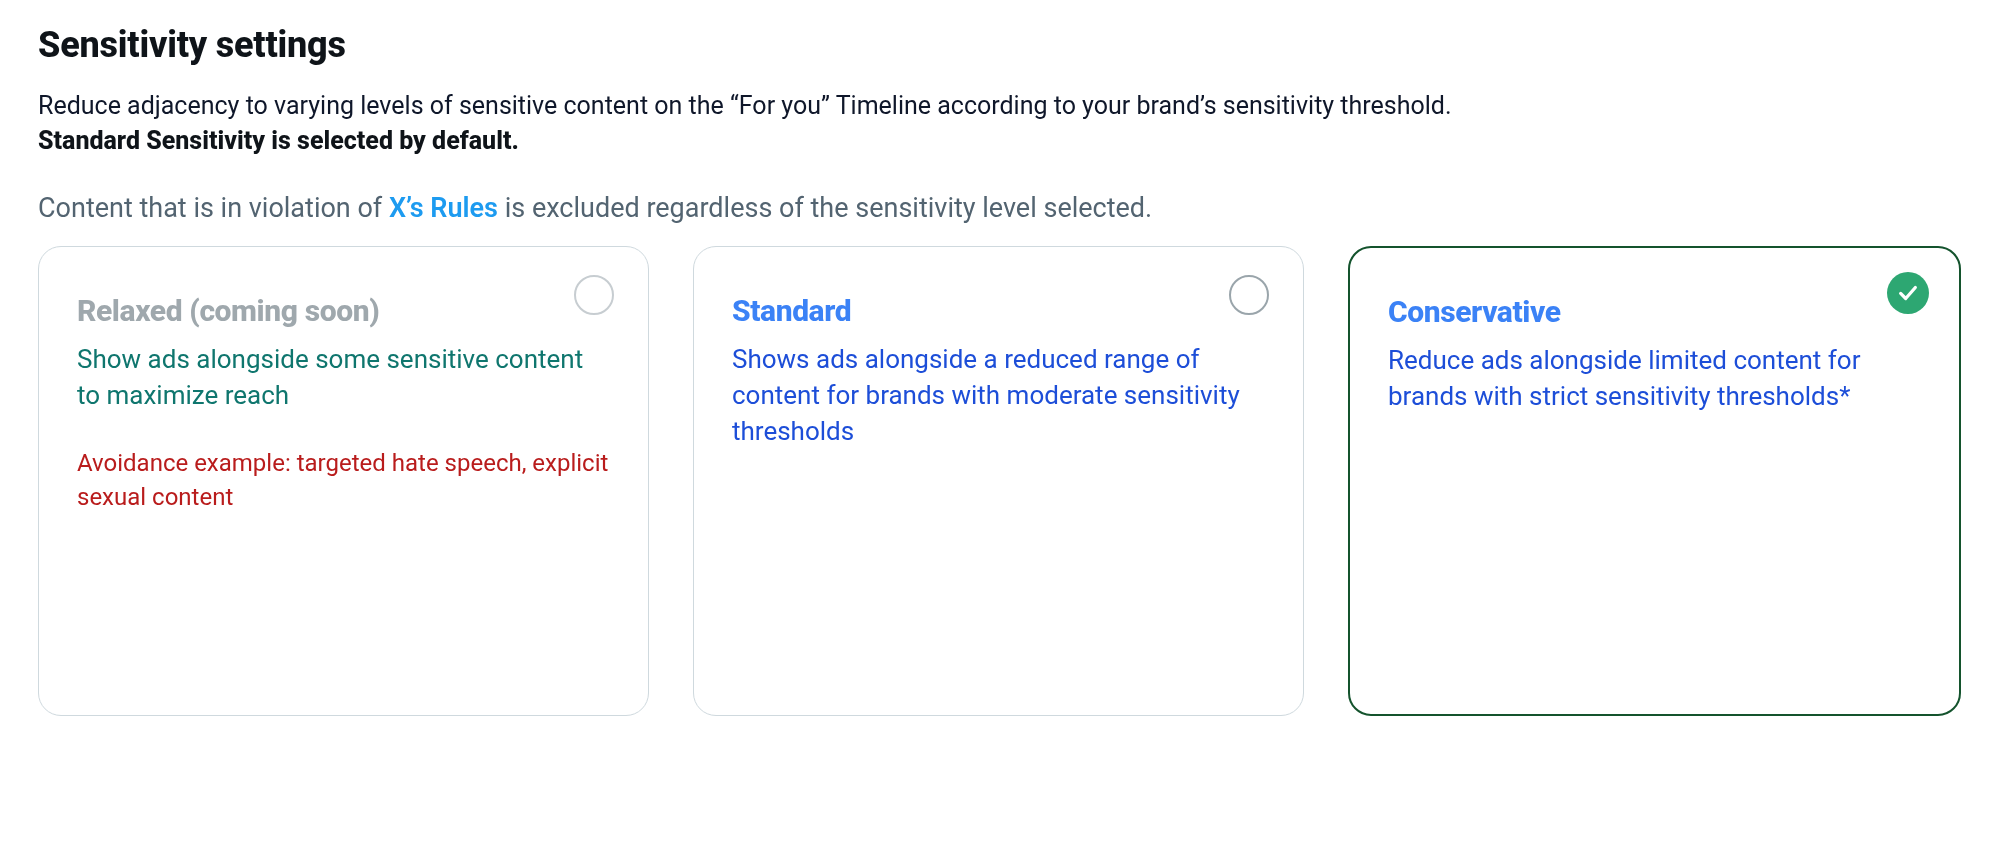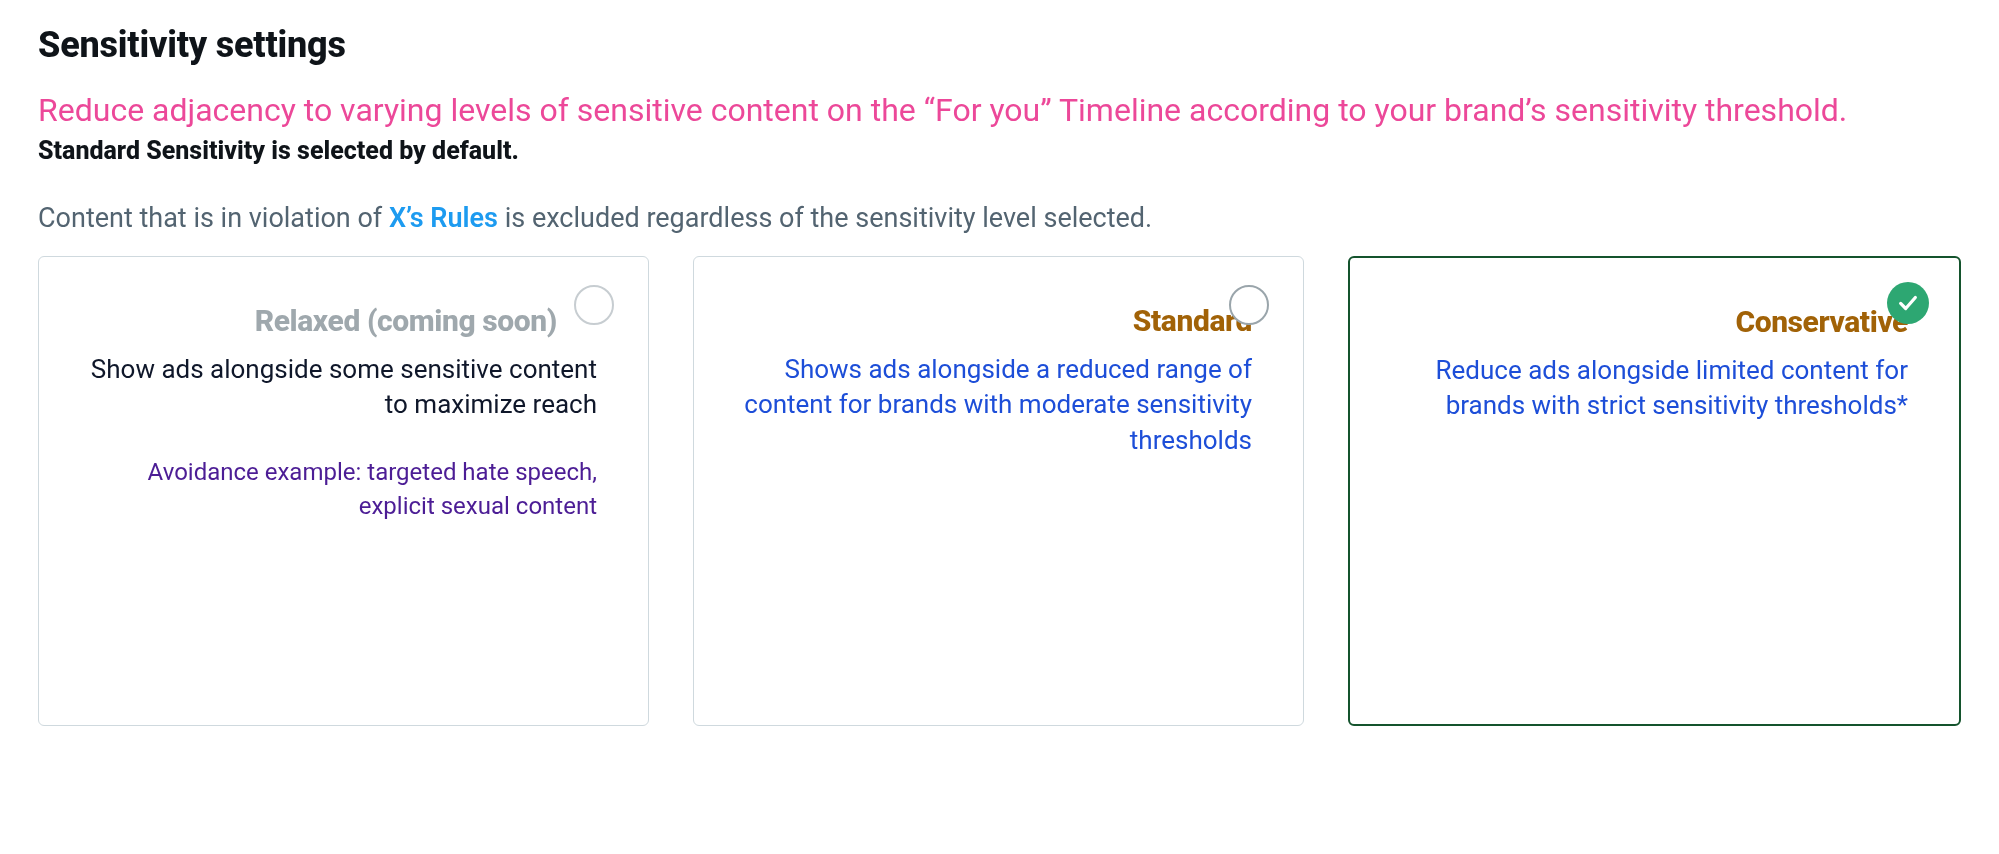--- a/index.html
+++ b/index.html
@@ -11,23 +11,23 @@
       -webkit-font-smoothing: antialiased;
     }
     .section-title {
       font-size: 36px;
       font-weight: 800;
       color: #0f1419;
       margin-bottom: 22px;
       letter-spacing: -0.2px;
     }
     .intro-line {
-      font-size: 32px;
+      font-size: 25px;
       line-height: 1.4;
-      color: #ec4899;
+      color: #0f172a;
       margin-bottom: 0;
     }
     .intro-bold {
       font-size: 25px;
       line-height: 1.4;
       color: #0f1419;
       font-weight: 800;
       margin-bottom: 32px;
     }
     .rules-line {
@@ -42,23 +42,23 @@
       font-weight: 600;
     }
     .cards {
       display: flex;
       gap: 44px;
     }
     .card {
       position: relative;
       flex: 1 1 0;
       border: 1.5px solid #cfd9de;
-      border-radius: 6px;
-      padding: 46px 51px 54px 38px;
-      text-align: right;
+      border-radius: 23px;
+      padding: 46px 38px 54px 38px;
+      text-align: left;
       min-height: 470px;
       cursor: pointer;
     }
     .card.disabled {
       cursor: default;
     }
     .card.selected {
       border: 2px solid #14532d;
     }
     .radio {
@@ -91,44 +91,44 @@
       height: 22px;
       stroke: #fff;
       stroke-width: 3.5;
       fill: none;
       stroke-linecap: round;
       stroke-linejoin: round;
     }
     .card-title {
       font-size: 30px;
       font-weight: 800;
-      color: #a16207;
+      color: #3b82f6;
       margin-bottom: 14px;
       letter-spacing: -0.4px;
     }
     .card.disabled .card-title {
       color: #9fa8ad;
       margin-right: 40px;
     }
     .card-body {
       font-size: 26px;
       line-height: 1.38;
       color: #1d4ed8;
       margin-bottom: 32px;
     }
     .card.disabled .card-body {
-      color: #0f172a;
+      color: #0f766e;
     }
     .card-example {
       font-size: 24px;
       line-height: 1.42;
       color: #626d75;
     }
     .card.disabled .card-example {
-      color: #4c1d95;
+      color: #b91c1c;
     }
   </style>
 </head>
 <body>
 
 <div class="section-title">Sensitivity settings</div>
 
 <div class="intro-line">Reduce adjacency to varying levels of sensitive content on the “For you” Timeline according to your brand’s sensitivity threshold.</div>
 
 <div class="intro-bold">Standard Sensitivity is selected by default.</div>

